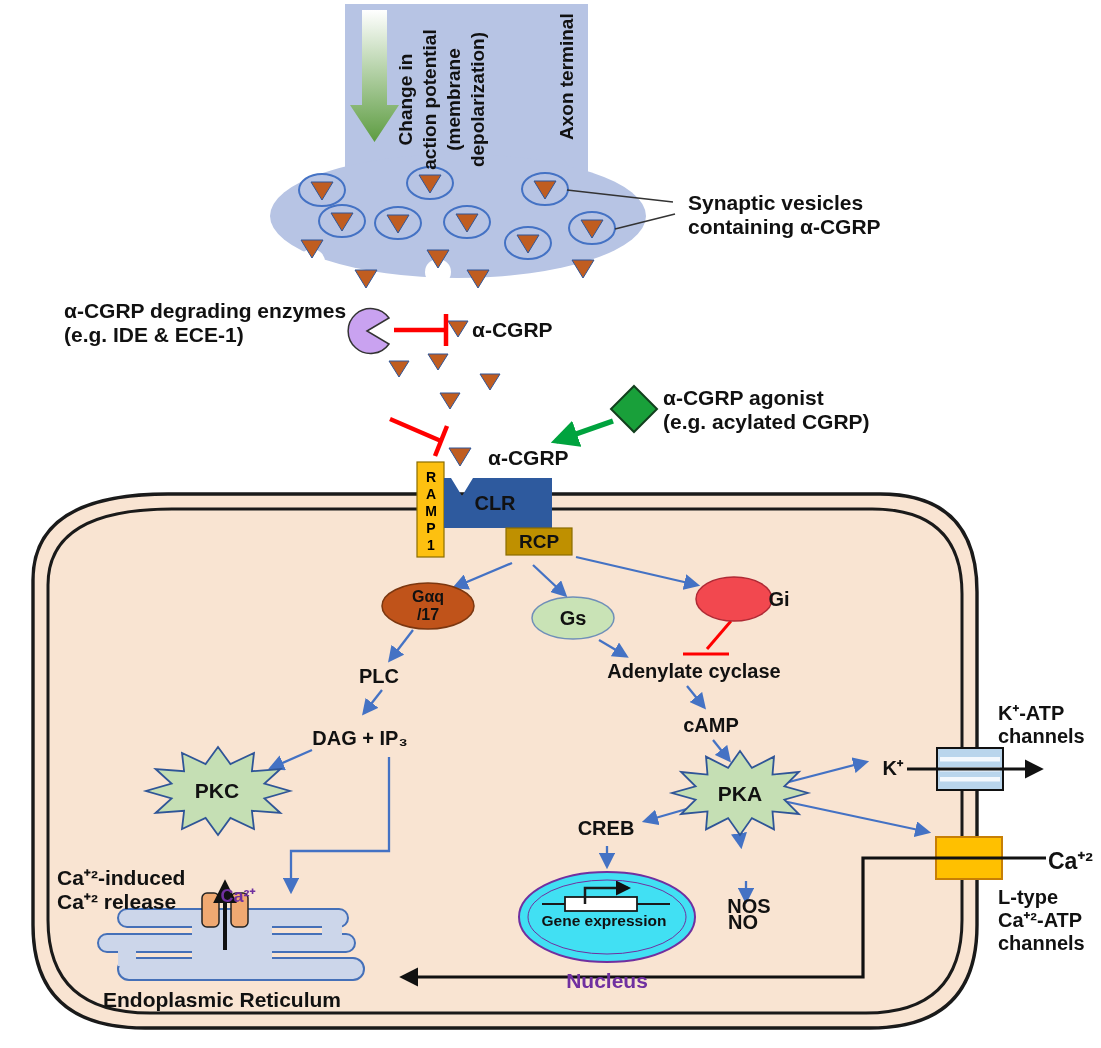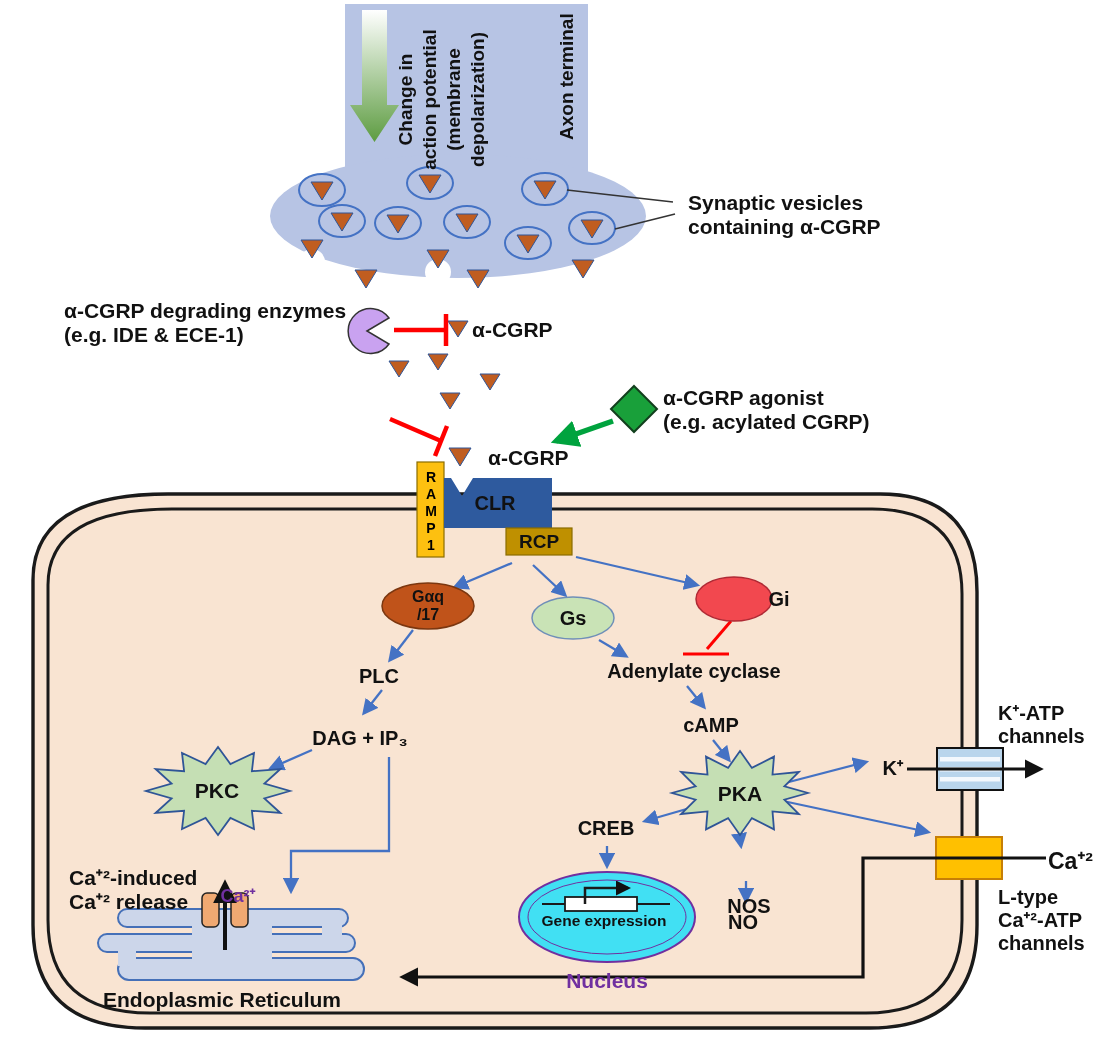--- a/index.html
+++ b/index.html
@@ -207,21 +207,21 @@
 <div class="lb ctr" style="left:694px;top:671px;font-size:20px;">Adenylate cyclase</div>
 <div class="lb ctr" style="left:711px;top:725px;font-size:20px;">cAMP</div>
 <div class="lb ctr" style="left:740px;top:794px;font-size:21px;">PKA</div>
 <div class="lb ctr" style="left:606px;top:828px;font-size:20px;">CREB</div>
 <div class="lb ctr" style="left:749px;top:865px;font-size:20px;margin-top:41px;">NOS</div>
 <div class="lb ctr" style="left:743px;top:922px;font-size:20px;">NO</div>
 
 <div class="lb ctr" style="left:604px;top:921px;font-size:15.5px;">Gene expression</div>
 <div class="lb ctr" style="left:607px;top:941px;font-size:21px;color:#7030a0;margin-top:40px;">Nucleus</div>
 
-<div class="lb" style="left:57px;top:866px;font-size:21px;margin-left:12px;">Ca⁺²-induced
+<div class="lb" style="left:57px;top:866px;font-size:21px;">Ca⁺²-induced
 Ca⁺² release</div>
 <div class="lb ctr" style="left:238px;top:896px;font-size:18px;color:#7030a0;">Ca²⁺</div>
 <div class="lb ctr" style="left:222px;top:1000px;font-size:21px;">Endoplasmic Reticulum</div>
 
 <div class="lb ctr" style="left:893px;top:768px;font-size:20px;">K⁺</div>
 <div class="lb" style="left:998px;top:702px;font-size:20px;">K⁺-ATP
 channels</div>
 <div class="lb" style="left:1048px;top:848px;font-size:23px;">Ca⁺²</div>
 <div class="lb" style="left:998px;top:886px;font-size:20px;">L-type
 Ca⁺²-ATP

